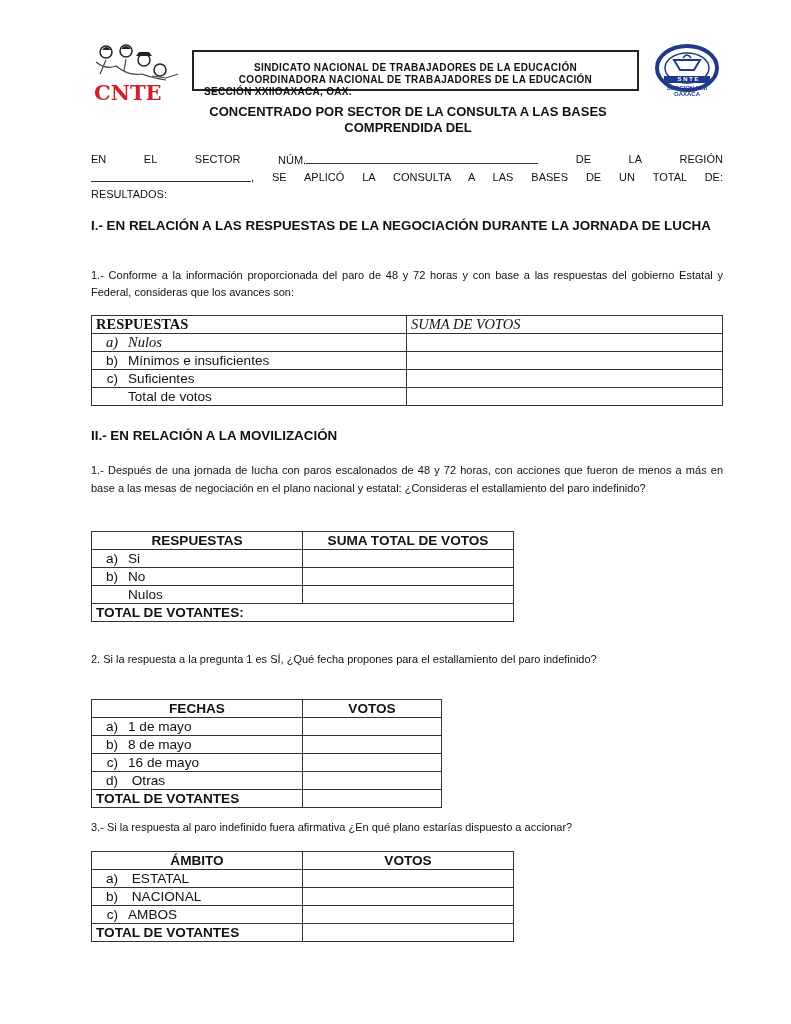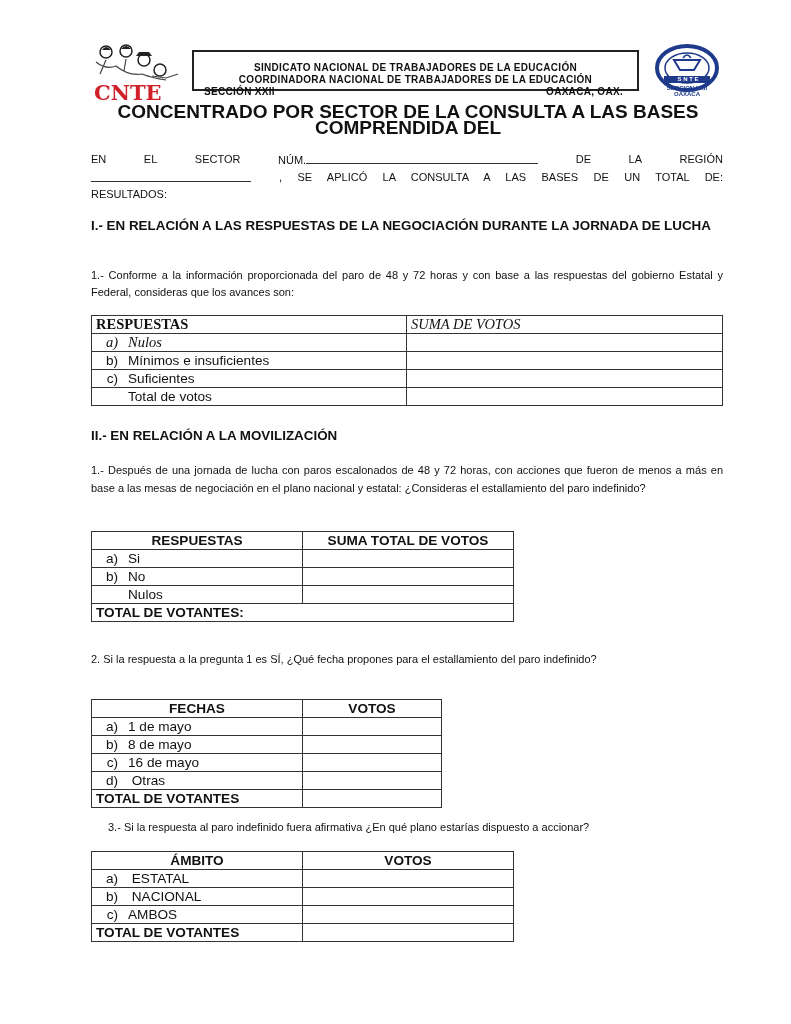--- a/index.html
+++ b/index.html
@@ -3,24 +3,24 @@
 <meta charset="utf-8">
 <style>
   html, body { margin: 0; padding: 0; background: #ffffff; }
   body { width: 791px; height: 1024px; position: relative; overflow: hidden; color: #111; font-family: "Liberation Sans", sans-serif; }
   .abs { position: absolute; }
 
   
   .logo-cnte { left: 92px; top: 42px; width: 92px; height: 60px; }
   .header-box { left: 192px; top: 50px; width: 447px; height: 41px; border: 2px solid #222; box-sizing: border-box; font-weight: bold; font-size: 10px; letter-spacing: 0.3px; line-height: 12px; padding-top: 10px; }
   .header-box .line { text-align: center; white-space: nowrap; }
-  .header-box .line3 { display: flex; justify-content: space-between; padding: 0 14px 0 10px; }
+  .header-box .line3 { display: flex; padding: 0 14px 0 10px; }
   .logo-snte { left: 650px; top: 44px; width: 74px; height: 58px; }
 
-  .title { left: 90px; width: 636px; text-align: center; font-weight: bold; font-size: 19px; line-height: 16px; }
+  .title { left: 90px; width: 636px; text-align: center; font-weight: bold; font-size: 13px; line-height: 16px; }
 
   .para { left: 91px; width: 632px; font-size: 11px; line-height: 16.5px; text-align: justify; }
   .just-line { display: flex; justify-content: space-between; white-space: nowrap; }
   .blank { display: inline-block; border-bottom: 1px solid #333; height: 12px; vertical-align: baseline; }
 
   .heading { left: 91px; width: 632px; font-weight: bold; font-size: 13.4px; line-height: 16px; }
 
   table.grid { position: absolute; border-collapse: collapse; font-size: 13.6px; }
   table.grid td { border: 1px solid #333; padding: 0 4px; height: 17px; line-height: 17px; vertical-align: middle; white-space: nowrap; }
   table.grid td.hdr { font-weight: bold; text-align: center; }
@@ -80,21 +80,21 @@
     <span>EN</span>
     <span>EL</span>
     <span>SECTOR</span>
     <span><span>NÚM.</span><span class="blank" style="width:232px;"></span></span>
     <span>DE</span>
     <span>LA</span>
     <span>REGIÓN</span>
   </div>
   <div class="just-line">
     <span><span class="blank" style="width:160px;"></span></span>
-    <span style="flex:1; text-align:justify; text-align-last:justify; padding-left:0;margin-left:28px;">, SE APLICÓ LA CONSULTA A LAS BASES DE UN TOTAL DE:</span>
+    <span style="flex:1; text-align:justify; text-align-last:justify; padding-left:0;">, SE APLICÓ LA CONSULTA A LAS BASES DE UN TOTAL DE:</span>
     <span class="blank" style="width:0; border:none;"></span>
   </div>
   <div>RESULTADOS:</div>
 </div>
 
 <div class="abs heading" style="top:218px;">I.- EN RELACIÓN A LAS RESPUESTAS DE LA NEGOCIACIÓN DURANTE LA JORNADA DE LUCHA</div>
 <div class="abs para" style="top:267px;">1.- Conforme a la información proporcionada del paro de 48 y 72 horas y con base a las respuestas del gobierno Estatal y Federal, consideras que los avances son:</div>
 
 <table class="grid" style="left:91px; top:315px; width:632px;">
   <tbody>
@@ -172,21 +172,21 @@
     <td style="white-space:pre;"><span class="mk">d)</span><span> Otras</span></td>
     <td></td>
   </tr>
   <tr>
     <td class="bold">TOTAL DE VOTANTES</td>
     <td></td>
   </tr>
 </tbody>
   </table>
 
-<div class="abs para" style="top:819px;margin-left:17px;">3.- Si la respuesta al paro indefinido fuera afirmativa ¿En qué plano estarías dispuesto a accionar?</div>
+<div class="abs para" style="top:819px;">3.- Si la respuesta al paro indefinido fuera afirmativa ¿En qué plano estarías dispuesto a accionar?</div>
 
 <table class="grid" style="left:91px; top:851px; width:423px;">
   <tbody>
       <tr>
     <td class="hdr" style="width:202px;">ÁMBITO</td>
     <td class="hdr">VOTOS</td>
   </tr>
   <tr>
     <td style="white-space:pre;"><span class="mk">a)</span><span> ESTATAL</span></td>
     <td></td>

